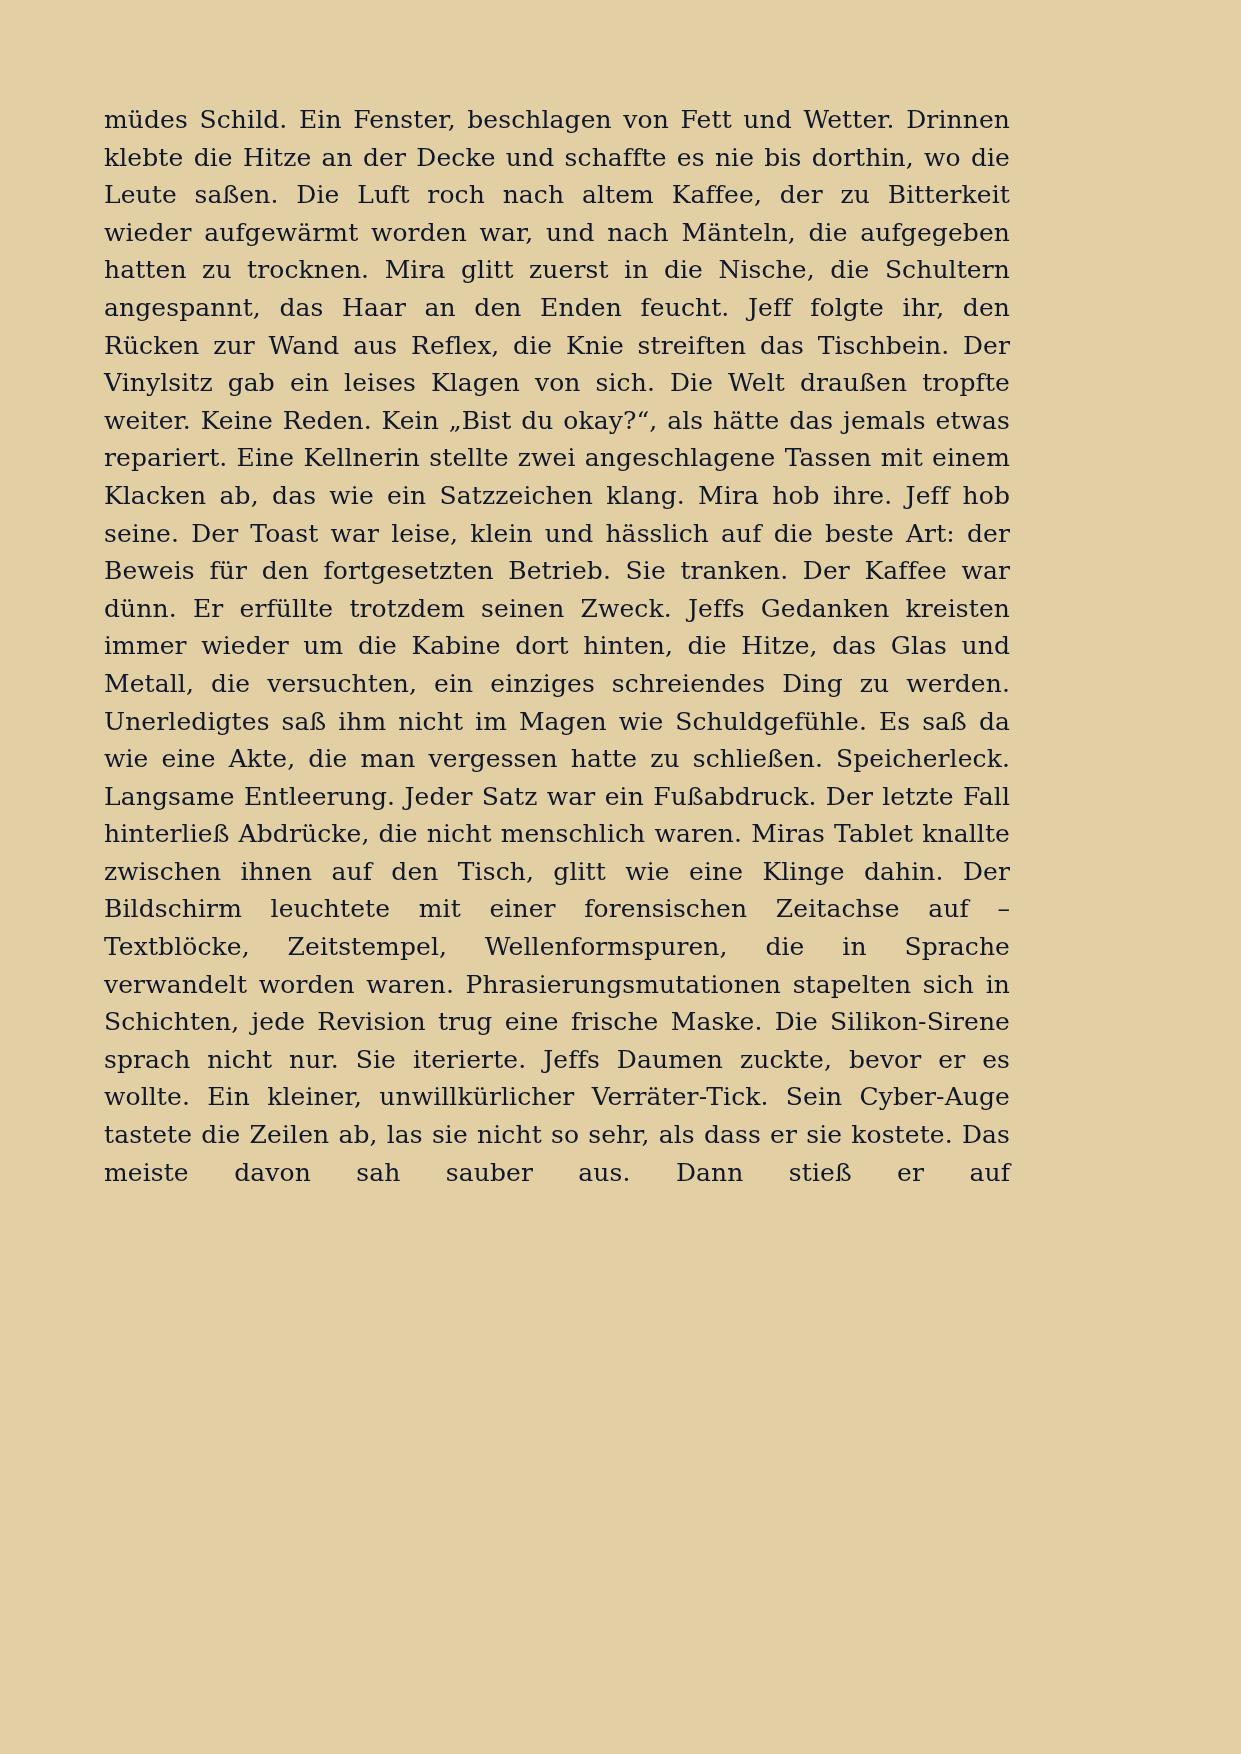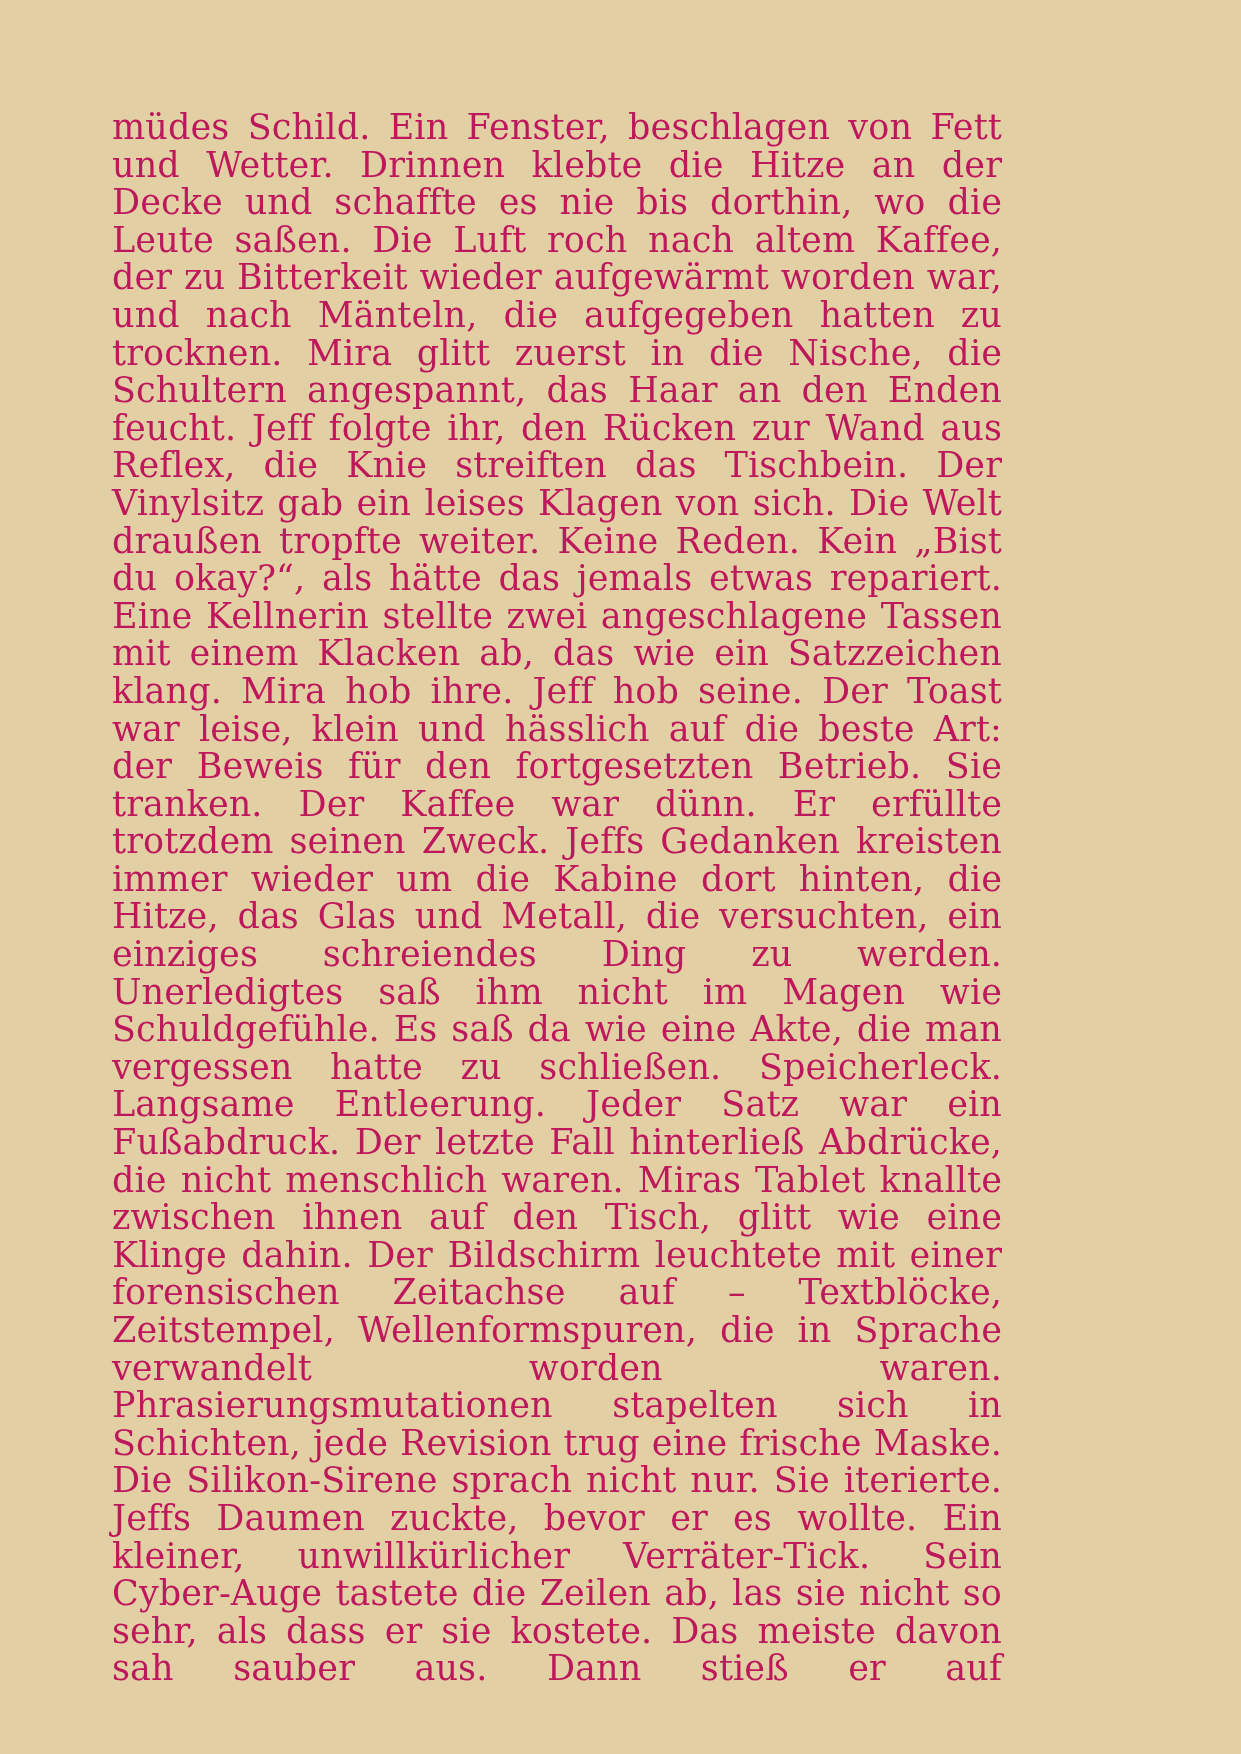--- a/index.html
+++ b/index.html
@@ -26,27 +26,27 @@
   }
 
   .text-column {
     position: absolute;
     left: 104px;
     top: 101px;
     width: 906px;
   }
 
   .body-text {
-    margin: 8px;
+    margin: 0;
     text-align: justify;
     text-justify: inter-word;
     font-family: "DejaVu Serif", "Liberation Serif", serif;
-    font-size: 35px;
+    font-size: 25px;
     line-height: 37.6px;
-    color: #be185d;
+    color: #0f172a;
     letter-spacing: 0.1px;
     word-spacing: 0.4px;
     hyphens: none;
     -webkit-hyphens: none;
     text-rendering: optimizeLegibility;
   }
 
   
   .body-text::after {
     content: "";

